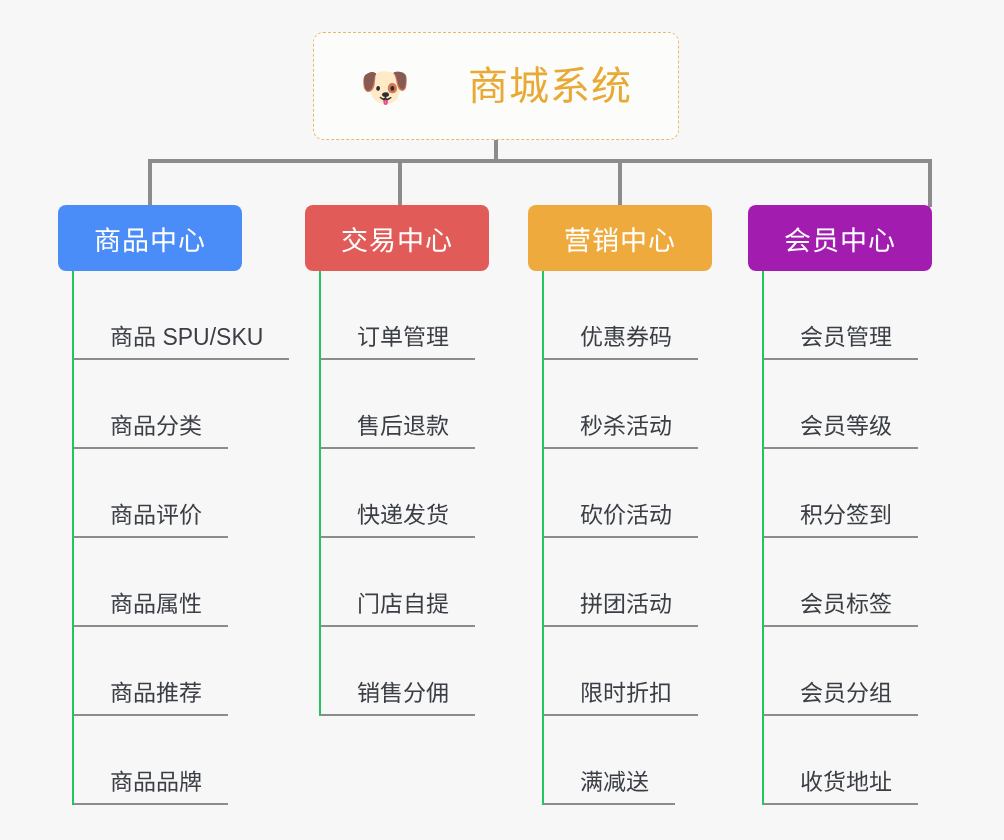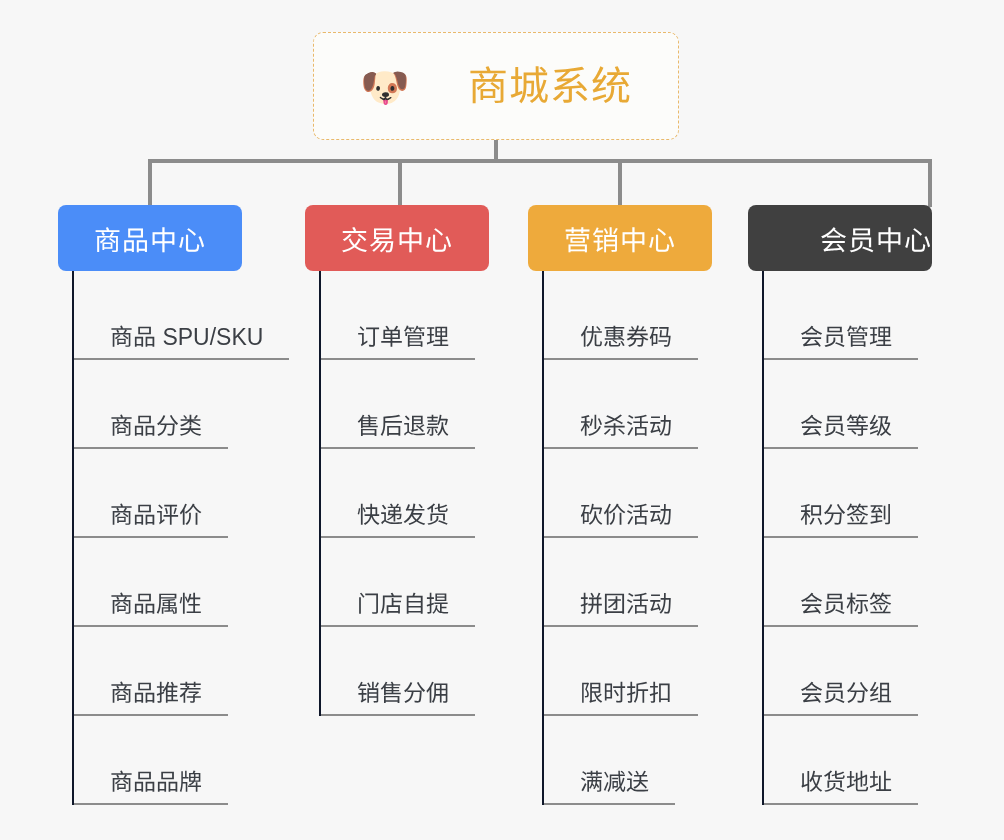--- a/index.html
+++ b/index.html
@@ -76,27 +76,27 @@
     align-items: center;
     justify-content: center;
     color: #ffffff;
     font-size: 27px;
     letter-spacing: 1px;
     white-space: nowrap;
   }
   .branch-b1 .branch-header { background: #4b8df8; }
   .branch-b2 .branch-header { background: #e15b58; }
   .branch-b3 .branch-header { background: #eeaa3c; }
-  .branch-b4 .branch-header { background: #404040; justify-content: flex-end; }
+  .branch-b4 .branch-header { background: #a21caf; }
 
   
   .children {
     position: relative;
     margin-left: 14px;
-    border-left: 2px solid #0f172a;
+    border-left: 2px solid #22c55e;
     padding-top: 0;
   }
   .child-item {
     position: relative;
     height: 89px;
     display: flex;
     align-items: flex-end;
   }
   .child-label {
     display: inline-block;

